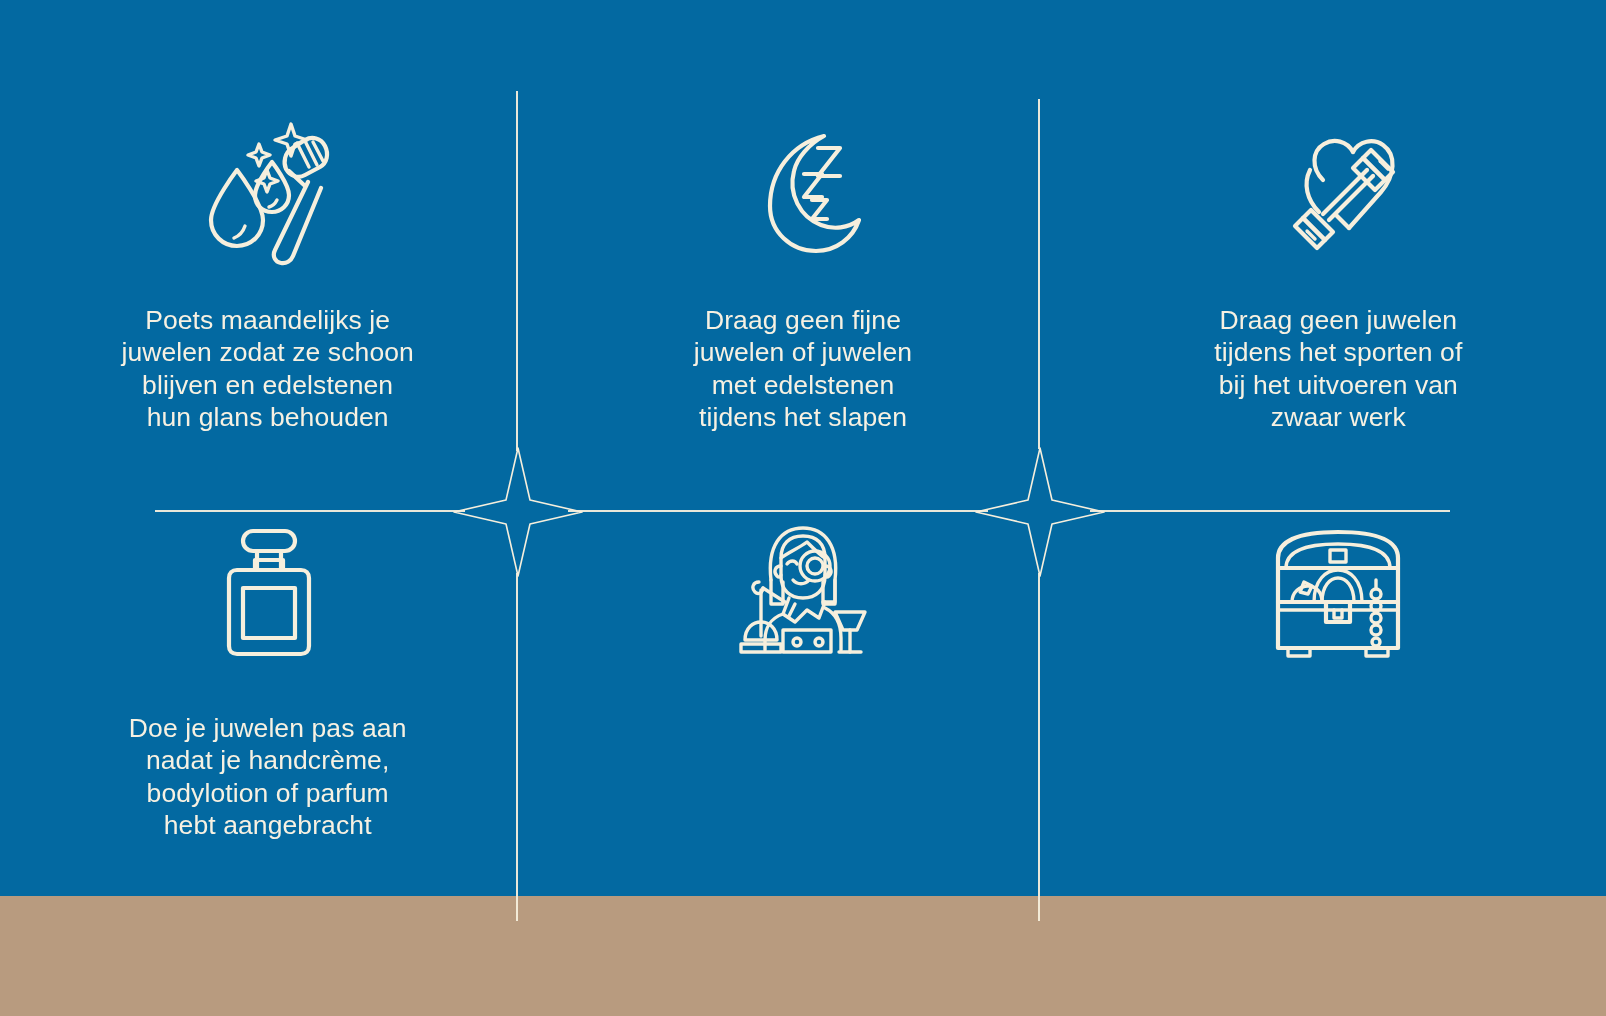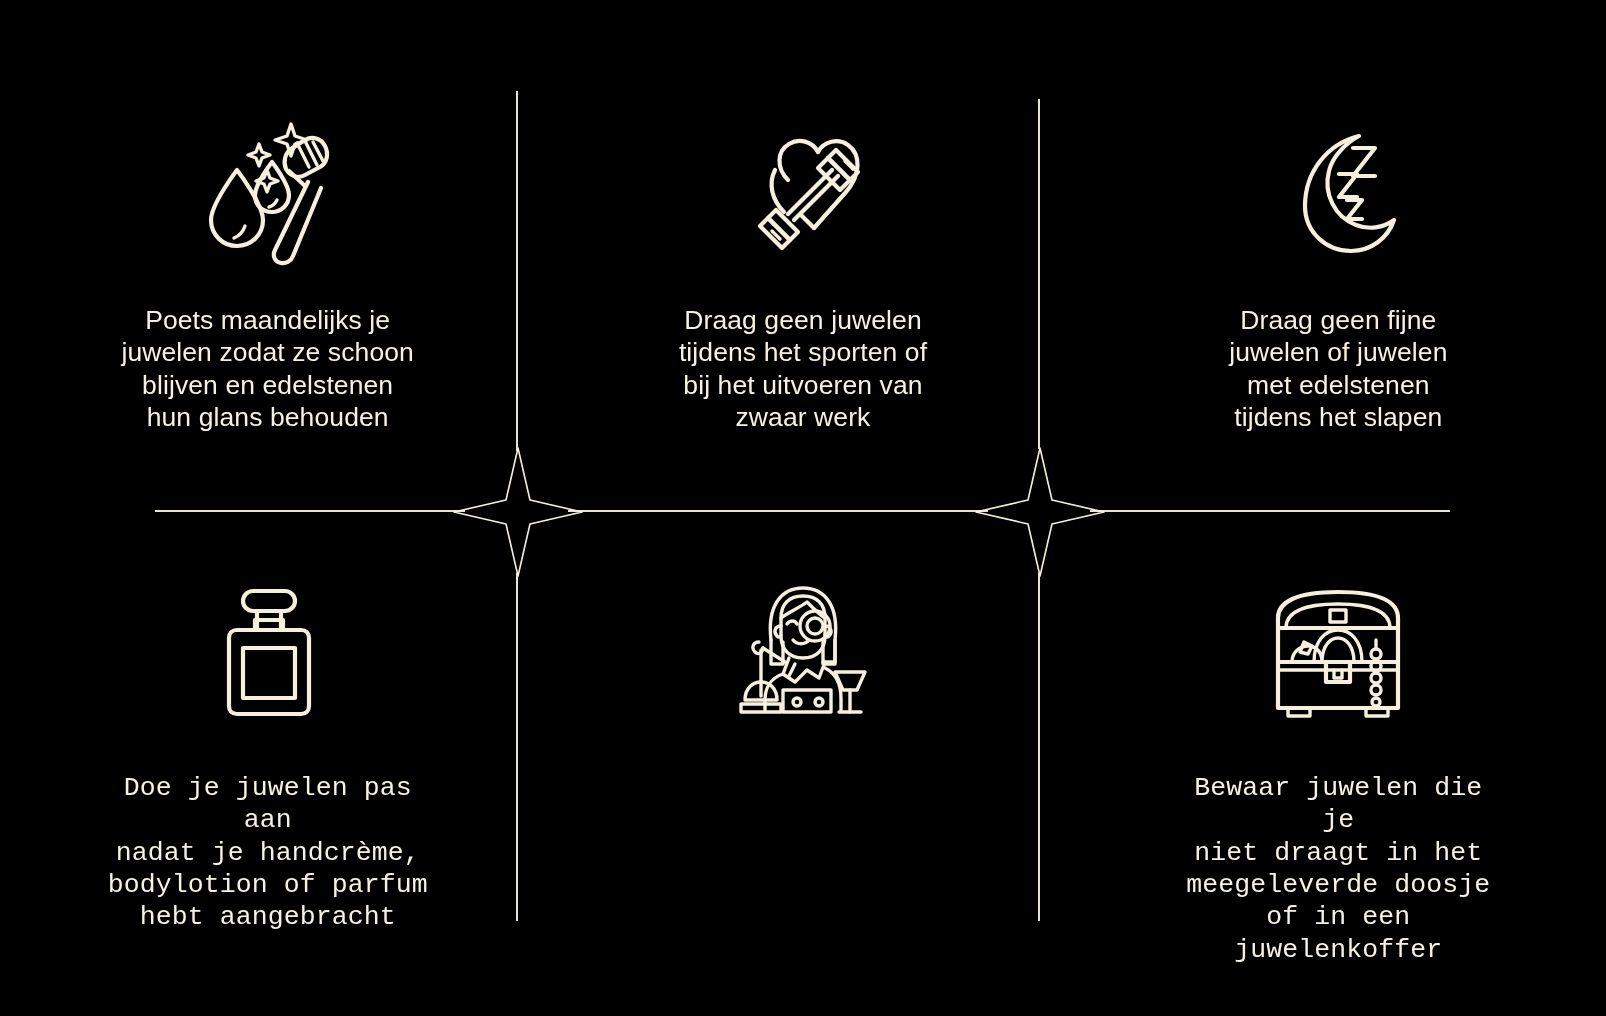--- a/index.html
+++ b/index.html
@@ -9,22 +9,22 @@
   body {
     width: 1606px;
     height: 1016px;
     background: #b89b7f;
     font-family: "Liberation Sans", sans-serif;
     overflow: hidden;
   }
   #board {
     position: relative;
     width: 1606px;
-    height: 1016px;
-    background: #000000;
+    height: 896px;
+    background: #0369a1;
   }
 
   
   .v-line {
     position: absolute;
     width: 1.6px;
     background: #f6efdd;
     opacity: .95;
   }
   .h-line {
@@ -48,21 +48,21 @@
     grid-template-rows: 1fr 1fr;
   }
   .cell {
     position: relative;
     display: flex;
     flex-direction: column;
     align-items: center;
     justify-content: flex-start;
   }
   .cell.row1 { padding-top: 118px; }
-  .cell.row2 { padding-top: 70px; font-family: Liberation Mono, monospace; }
+  .cell.row2 { padding-top: 70px; }
 
   .icon-wrap {
     height: 150px;
     display: flex;
     align-items: center;
     justify-content: center;
   }
   .icon-wrap svg {
     display: block;
     overflow: visible;
@@ -141,20 +141,38 @@
       <div class="caption">Poets maandelijks je
 juwelen zodat ze schoon
 blijven en edelstenen
 hun glans behouden</div>
     </div>
 
     <div class="cell row1">
       <div class="icon-wrap">
         <svg width="150" height="150" viewBox="0 0 150 150">
 
+          <path d="M96 18 C64 26 42 54 42 88 C42 114 63 133 88 133 C108 133 125 120 131 102
+                   C120 110 106 112 93 107 C72 99 60 76 66 53 C69 40 81 26 96 18 Z"></path>
+
+          <path d="M90 30 L112 30 L90 58 L112 58" stroke-width="5.4"></path>
+          <path d="M76 56 L94 56 L76 79 L94 79" stroke-width="5"></path>
+          <path d="M84 82 L99 82 L84 101 L99 101" stroke-width="4.6"></path>
+        </svg>
+      </div>
+      <div class="caption">Draag geen fijne
+juwelen of juwelen
+met edelstenen
+tijdens het slapen</div>
+    </div>
+
+    <div class="cell row1">
+      <div class="icon-wrap">
+        <svg width="150" height="150" viewBox="0 0 150 150">
+
           <path d="M60 62 C48 50 49 33 61 26 C71 20 84 23 90 34"></path>
           <path d="M90 34 C96 23 110 20 120 27 C134 37 132 58 118 74 L86 110"></path>
           <path d="M86 110 L74 98"></path>
           <path d="M47 52 C40 66 44 82 56 94"></path>
 
           <path d="M60 96 L104 52"></path>
           <path d="M66 102 L110 58"></path>
 
           <path d="M100 40 L122 62 L112 72 L90 50 Z"></path>
           <path d="M108 32 L130 54 L122 62 L100 40 Z"></path>
@@ -162,38 +180,20 @@
 
           <path d="M48 92 L70 114 L62 122 L40 100 Z"></path>
           <path d="M40 100 L62 122 L54 130 L32 108 Z"></path>
           <path class="thin" d="M44 113 L52 121"></path>
         </svg>
       </div>
       <div class="caption">Draag geen juwelen
 tijdens het sporten of
 bij het uitvoeren van
 zwaar werk</div>
-    </div>
-
-    <div class="cell row1">
-      <div class="icon-wrap">
-        <svg width="150" height="150" viewBox="0 0 150 150">
-
-          <path d="M96 18 C64 26 42 54 42 88 C42 114 63 133 88 133 C108 133 125 120 131 102
-                   C120 110 106 112 93 107 C72 99 60 76 66 53 C69 40 81 26 96 18 Z"></path>
-
-          <path d="M90 30 L112 30 L90 58 L112 58" stroke-width="5.4"></path>
-          <path d="M76 56 L94 56 L76 79 L94 79" stroke-width="5"></path>
-          <path d="M84 82 L99 82 L84 101 L99 101" stroke-width="4.6"></path>
-        </svg>
-      </div>
-      <div class="caption">Draag geen fijne
-juwelen of juwelen
-met edelstenen
-tijdens het slapen</div>
     </div>
 
     <div class="cell row2">
       <div class="icon-wrap">
         <svg width="150" height="150" viewBox="0 0 150 150">
 
           <rect x="50" y="13" width="52" height="20" rx="10"></rect>
 
           <path d="M64 33 L64 50 M88 33 L88 50"></path>
           <rect x="62" y="42" width="28" height="10"></rect>
@@ -287,20 +287,16 @@
           <path class="thin" d="M42 74 L46 64 L54 68 L50 76 Z"></path>
 
           <path class="thin" d="M118 62 L118 70"></path>
           <circle class="thin" cx="118" cy="76" r="5"></circle>
           <circle class="thin" cx="118" cy="88" r="5"></circle>
           <circle class="thin" cx="118" cy="100" r="5"></circle>
           <circle class="thin" cx="118" cy="112" r="5"></circle>
           <circle class="thin" cx="118" cy="124" r="4"></circle>
         </svg>
       </div>
-      <div class="caption">Bewaar juwelen die je
-niet draagt in het
-meegeleverde doosje
-of in een juwelenkoffer</div>
     </div>
 
   </div>
 </div>
 
 </body></html>

